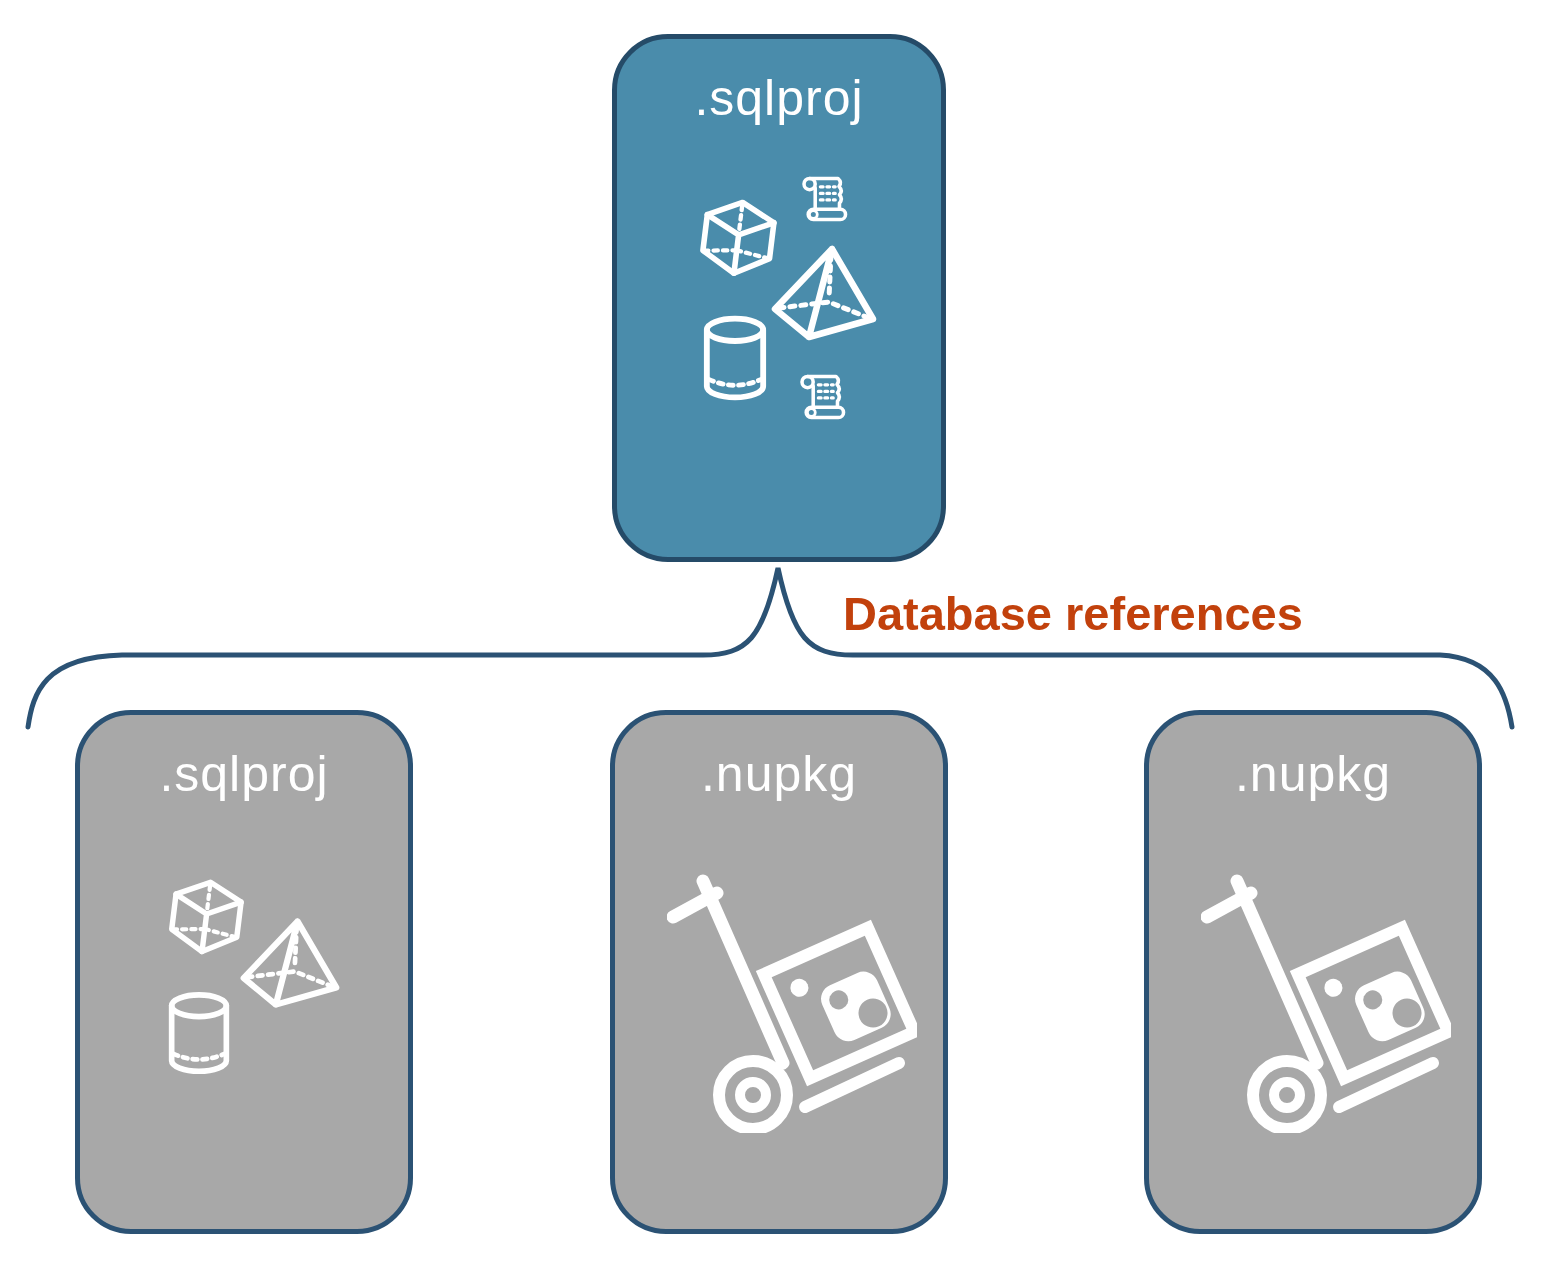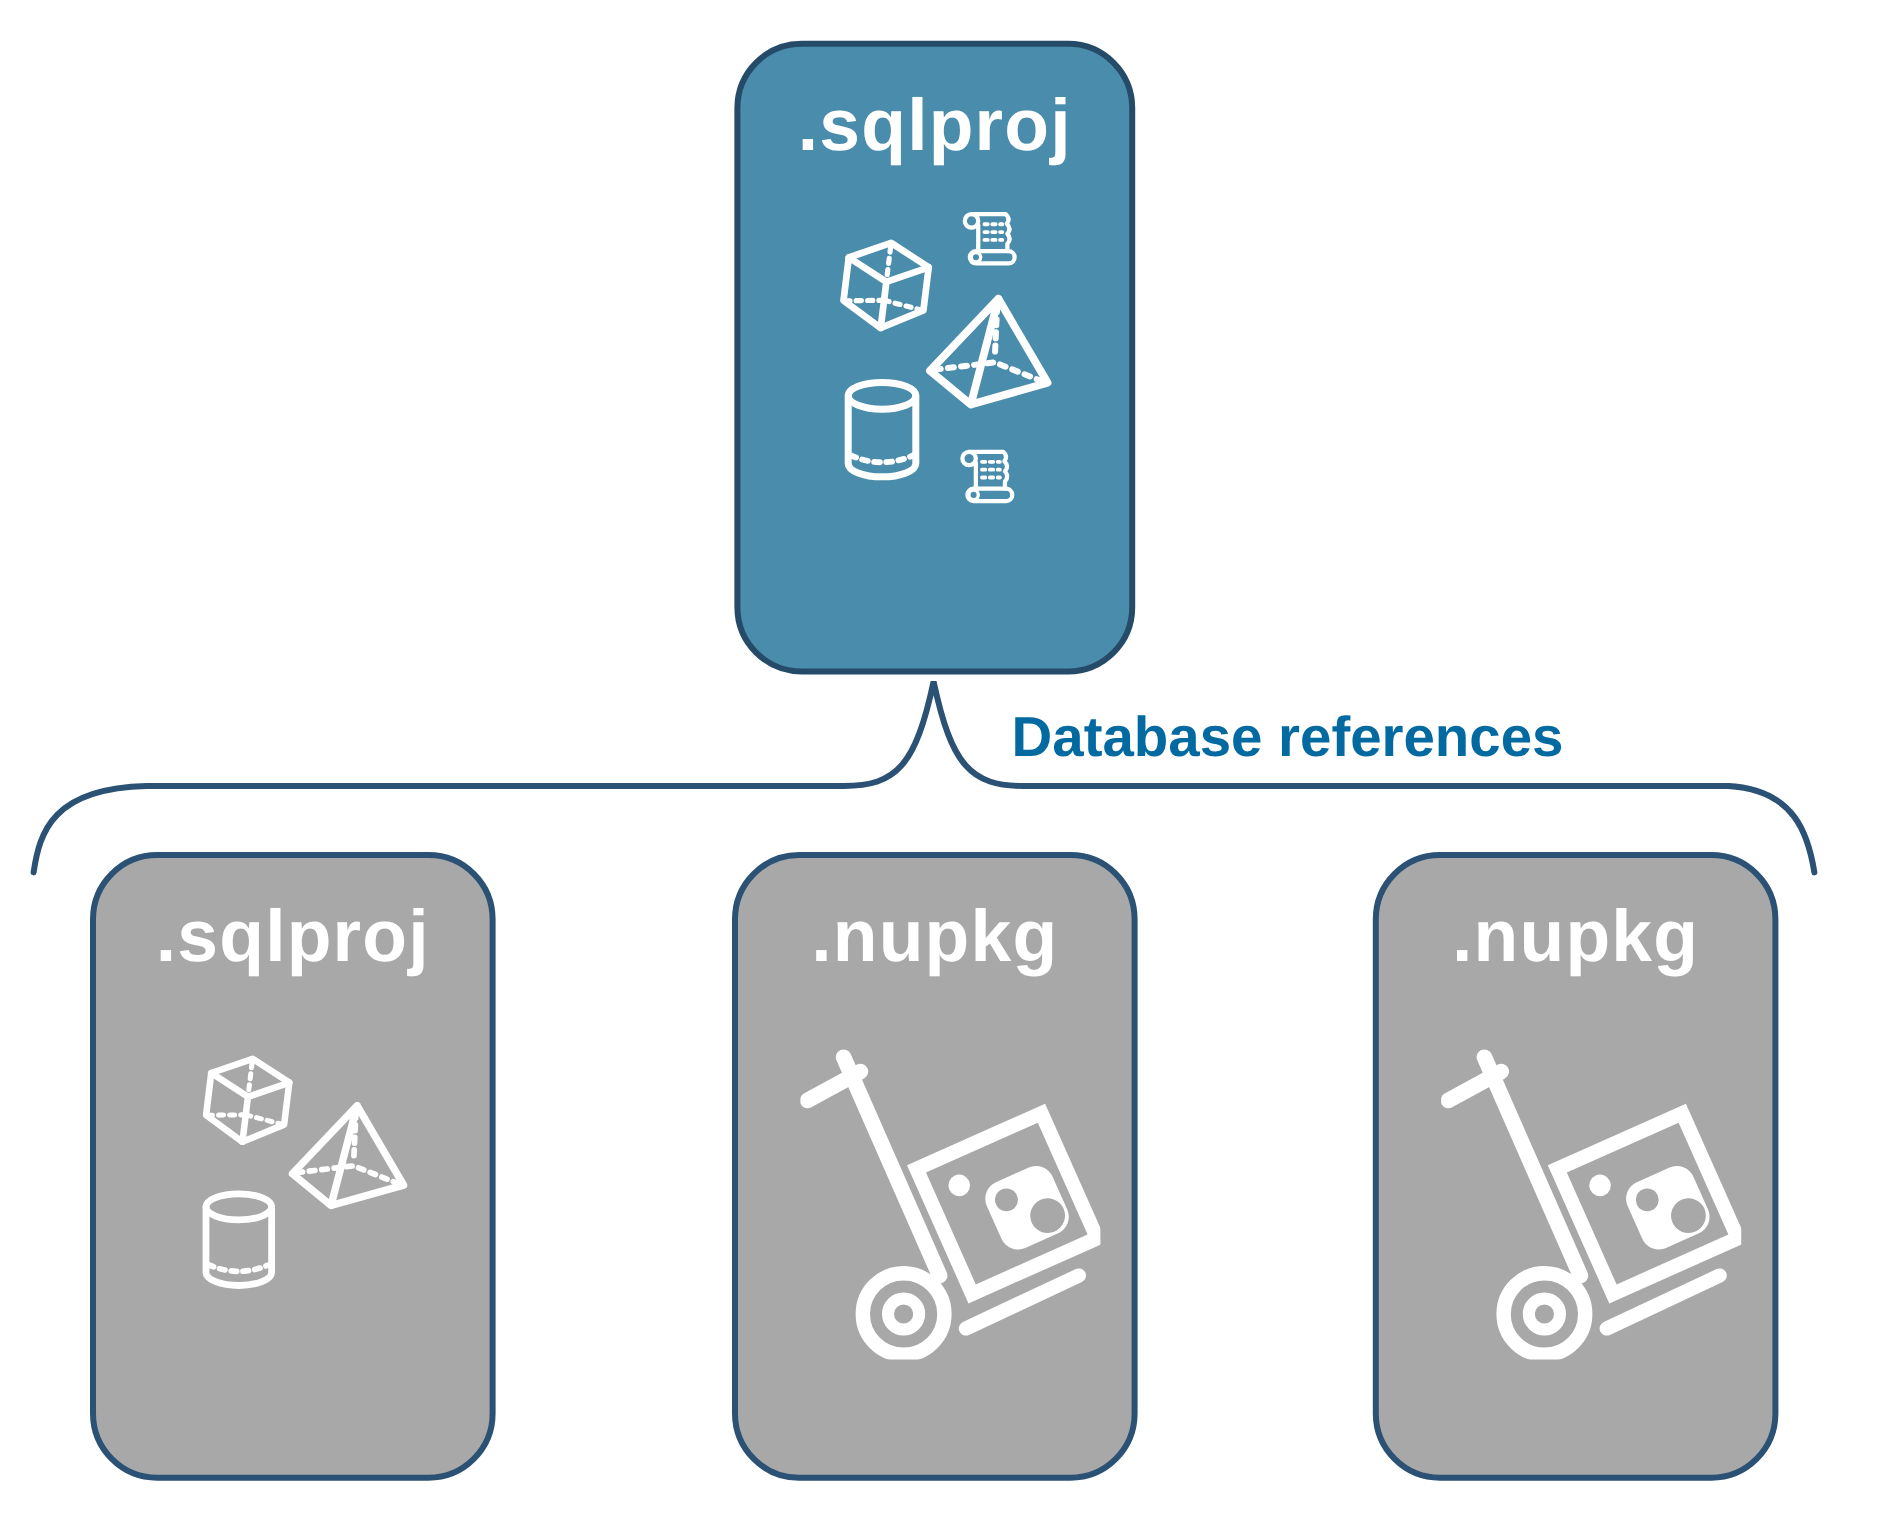--- a/index.html
+++ b/index.html
@@ -20,28 +20,28 @@
     top:710px;width:338px;height:524px;
     background:#a8a8a8;border:5px solid #2b5274;
   }
   .card-child.pos-0{left:75px;}
   .card-child.pos-1{left:610px;}
   .card-child.pos-2{left:1144px;}
   .card-title{
     margin-top:30px;
     text-align:center;
     color:#ffffff;
-    font-size:61px;
-    font-weight:700;
+    font-size:50px;
+    font-weight:400;
     letter-spacing:1px;
     user-select:none;
   }
   .connector-label{
     position:absolute;left:843px;top:586px;
-    font-size:47px;font-weight:700;color:#0369a1;
+    font-size:47px;font-weight:700;color:#c2410c;
     white-space:nowrap;user-select:none;
   }
   .icon{position:absolute;}
   
   .root-cube{left:78px;top:158px;width:86px;height:86px;}
   .root-scroll-1{left:180px;top:132px;width:56px;height:56px;}
   .root-pyramid{left:152px;top:204px;width:110px;height:100px;}
   .root-cylinder{left:84px;top:276px;width:68px;height:88px;}
   .root-scroll-2{left:178px;top:330px;width:56px;height:56px;}
   

